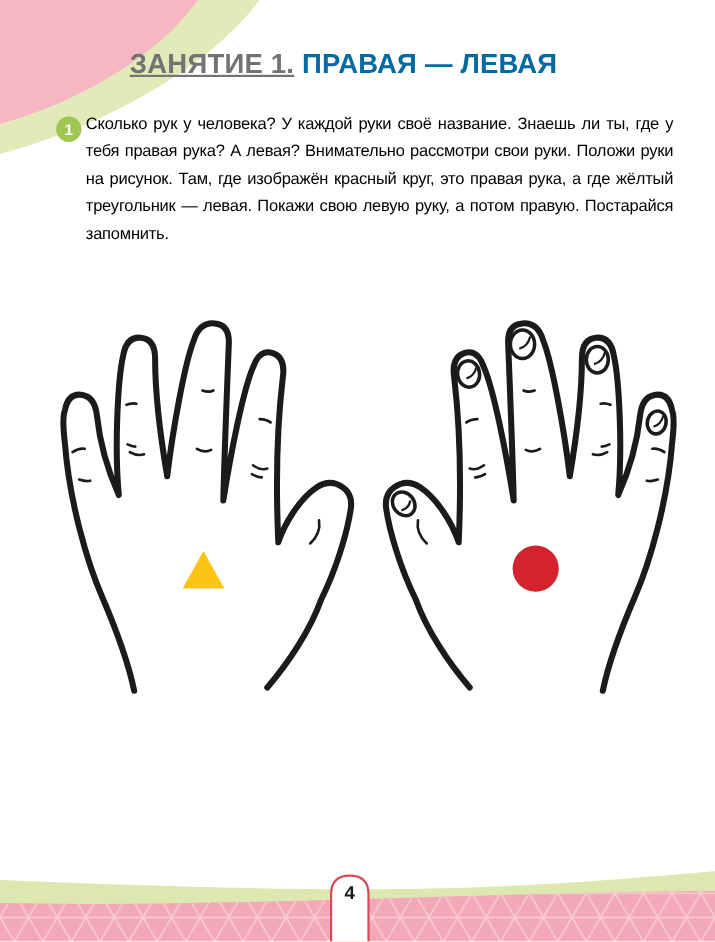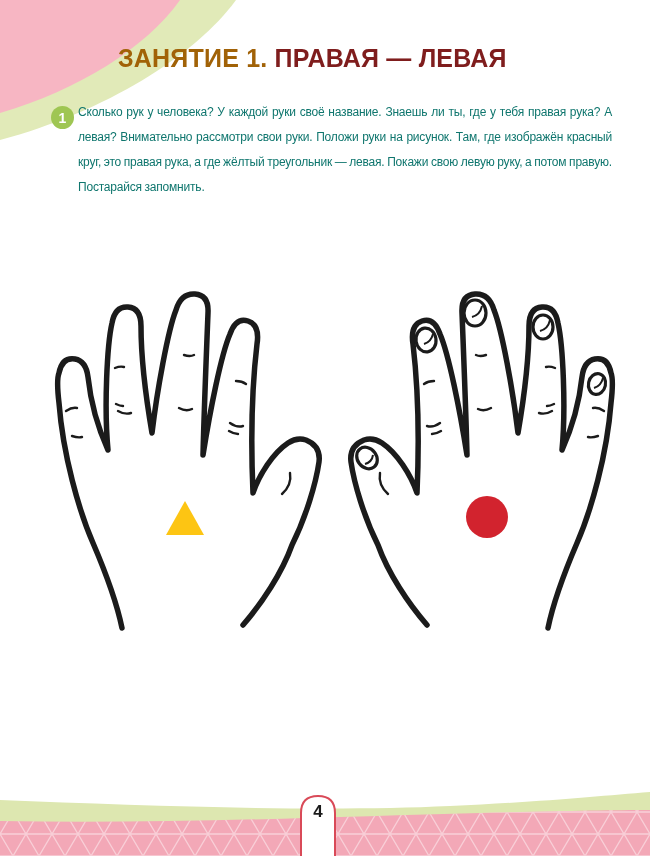--- a/index.html
+++ b/index.html
@@ -6,30 +6,30 @@
   body{
     width:650px;height:856px;position:relative;overflow:hidden;
     background:#ffffff;
     font-family:"Liberation Sans", sans-serif;
   }
   .corner-deco{position:absolute;left:0;top:0;width:250px;height:150px;}
   h1.title{
     position:absolute;left:118px;top:44px;margin:0;
     font-size:25px;font-weight:bold;letter-spacing:0.2px;white-space:nowrap;
   }
-  .title .green{color:#a16207;}
-  .title .red{color:#7f1d1d;}
+  .title .green{color:#737373;text-decoration:underline;}
+  .title .red{color:#0369a1;}
   .task-badge{
     position:absolute;left:51px;top:106px;width:23px;height:23px;border-radius:50%;
     background:#9fc653;color:#ffffff;font-weight:bold;font-size:14px;
     display:flex;align-items:center;justify-content:center;
   }
   .task-text{
     position:absolute;left:78px;top:100px;width:534px;
-    font-size:12px;line-height:25px;color:#0f766e;
+    font-size:15px;line-height:25px;color:#000000;
     letter-spacing:-0.2px;word-spacing:-0.5px;
   }
   .task-text p{margin:0;text-align:justify;}
   .hands{position:absolute;left:40px;top:283px;width:580px;height:365px;}
   .bottom-deco{position:absolute;left:0;top:790px;width:650px;height:66px;}
 </style>
 </head>
 <body>
 
 <svg class="corner-deco" viewBox="0 0 250 150" aria-hidden="true">

